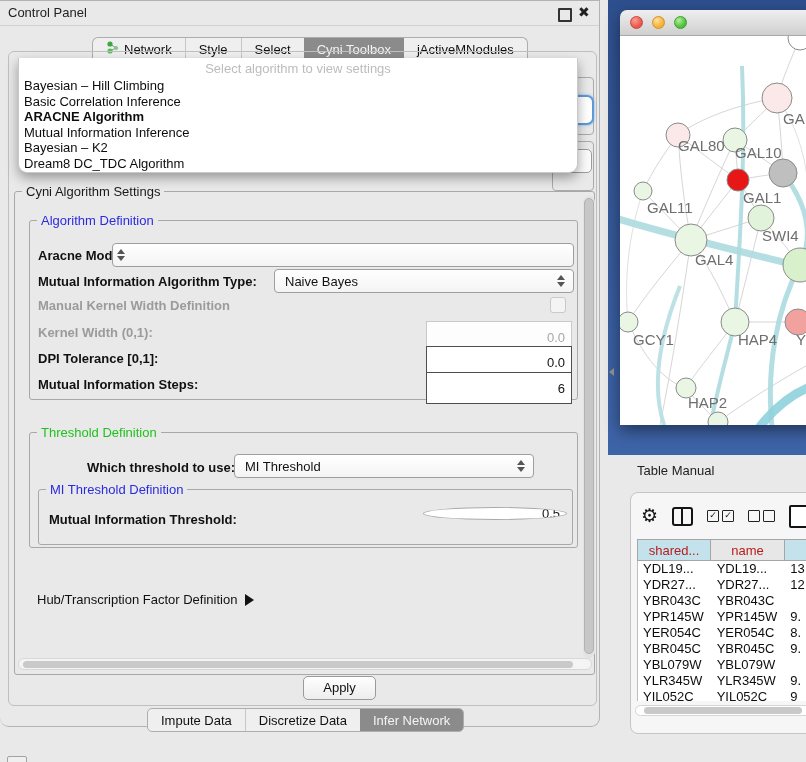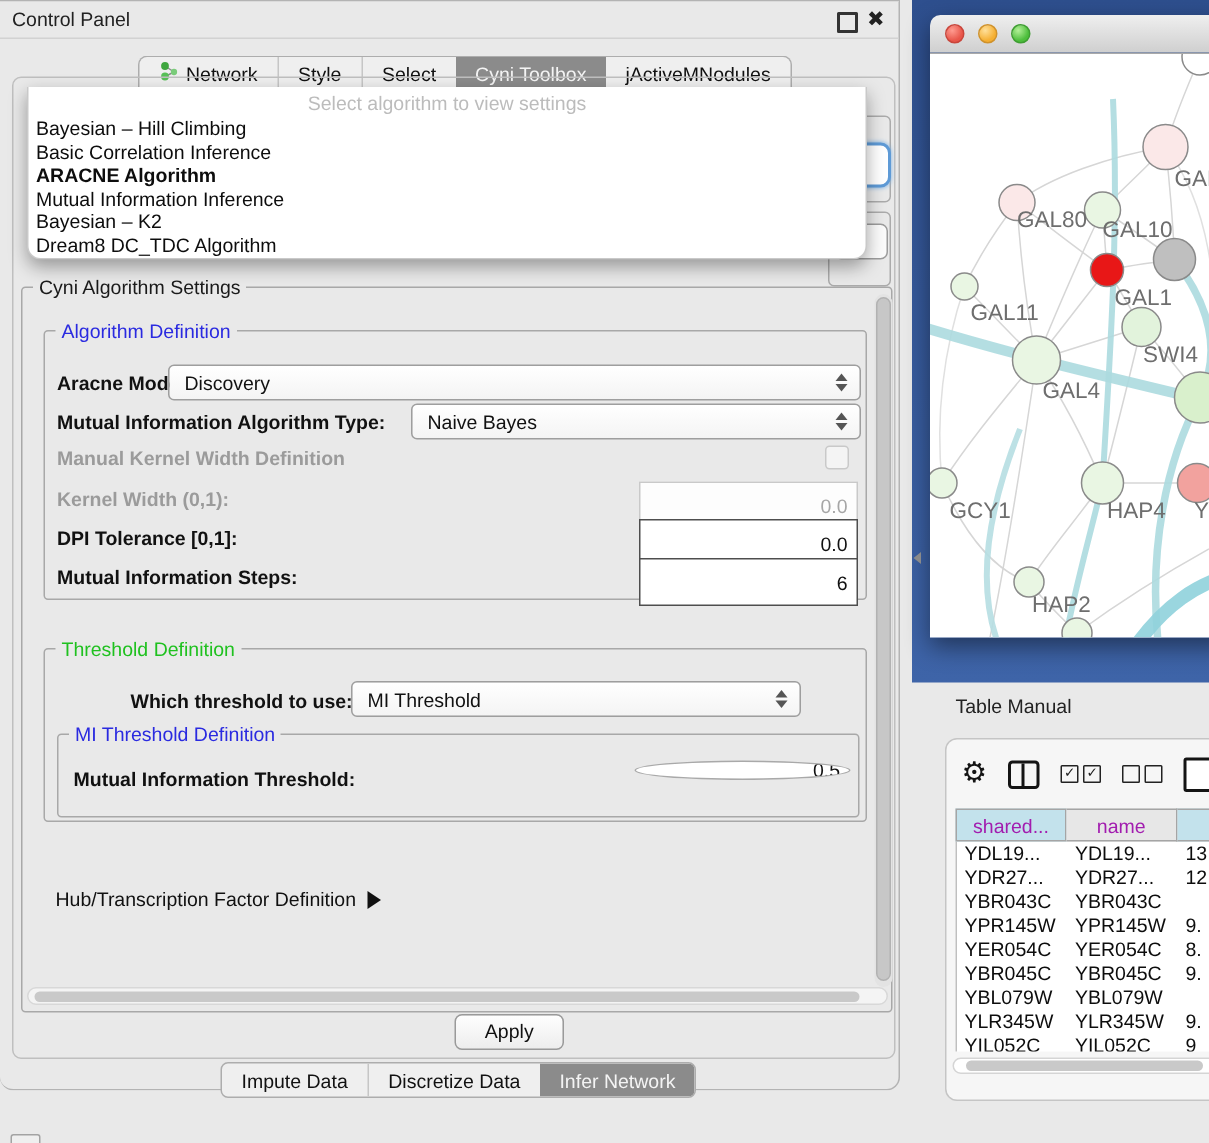--- a/index.html
+++ b/index.html
@@ -127,21 +127,21 @@
   #gear-icon{font-size:19px;color:#141414;line-height:20px;}
   #columns-icon{width:17px;height:15px;border:2px solid #141414;border-radius:3px;position:relative;}
   #columns-icon:after{content:"";position:absolute;left:7px;top:0;width:2px;height:15px;background:#141414;}
   .cb-pair{display:flex;gap:3px;}
   .mini-cb{width:10px;height:10px;border:1.5px solid #222;border-radius:1px;font-size:9px;
     line-height:9px;text-align:center;color:#222;font-weight:bold;}
   #doc-icon{width:15px;height:19px;border:2px solid #141414;border-radius:2px;position:relative;background:#fff;}
 
   #yeast-table{position:absolute;left:6px;top:46px;width:200px;}
   .thead{display:flex;}
-  .thead .hc{height:22px;line-height:22px;font-size:13px;text-align:center;color:#a21caf;
+  .thead .hc{height:22px;line-height:22px;font-size:13px;text-align:center;color:#b91c1c;
     border:1px solid #A5A5A5;border-left:none;box-sizing:border-box;overflow:hidden;white-space:nowrap;}
   .thead .hc:first-child{border-left:1px solid #A5A5A5;}
   .hc.blue{background:#C3E2EC;}
   .hc.gray{background:#E7E7E7;}
   #tbody{border-left:1px solid #BFBFBF;background:#FFFFFF;overflow:hidden;height:140px;}
   .trow{display:flex;height:16px;line-height:16px;}
   .tcell{font-size:13px;color:#0d0d0d;padding-left:5px;box-sizing:border-box;overflow:hidden;white-space:nowrap;}
   #tp-hscroll{position:absolute;left:4px;top:212px;width:184px;height:11px;background:#FFFFFF;
     border:1px solid #D5D5D5;border-radius:6px;box-sizing:border-box;}
   #tp-hthumb{position:absolute;left:8px;top:1px;width:158px;height:7px;background:#C9C9C9;border-radius:4px;}
@@ -203,21 +203,20 @@
     </div>
 
     <div id="settings-group" class="fieldset">
       <span class="legend">Cyni Algorithm Settings</span>
 
       <div id="algdef-group" class="fieldset">
         <span class="legend" style="color:#2A2AE0">Algorithm Definition</span>
 
         <span class="flabel" style="left:8px;top:27px">Aracne Mode:</span>
         <div class="combo" style="left:82px;top:22px;width:460px">
-          <span class="cval">Discovery</span>
           <span class="spinner">
               <span class="tri-up"></span>
               <span class="tri-dn"></span>
             </span>
         </div>
 
         <span class="flabel" style="left:8px;top:53px">Mutual Information Algorithm Type:</span>
         <div class="combo" style="left:244px;top:48px;width:298px">
           <span class="cval">Naive Bayes</span>
           <span class="spinner">

